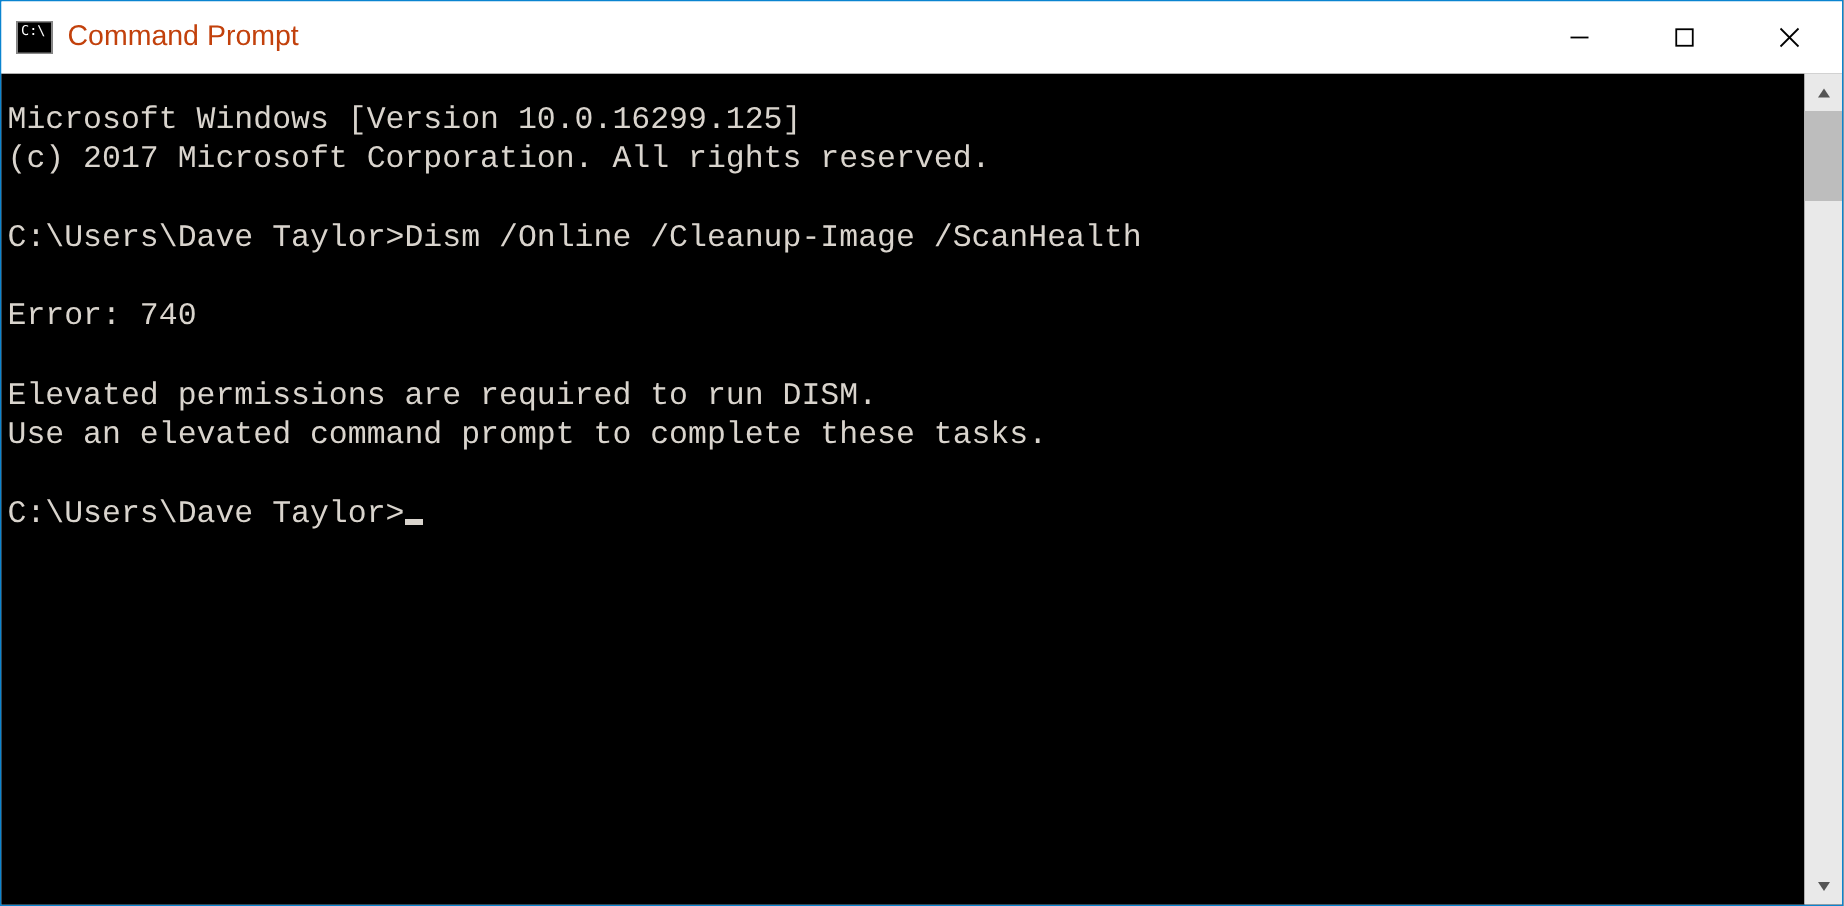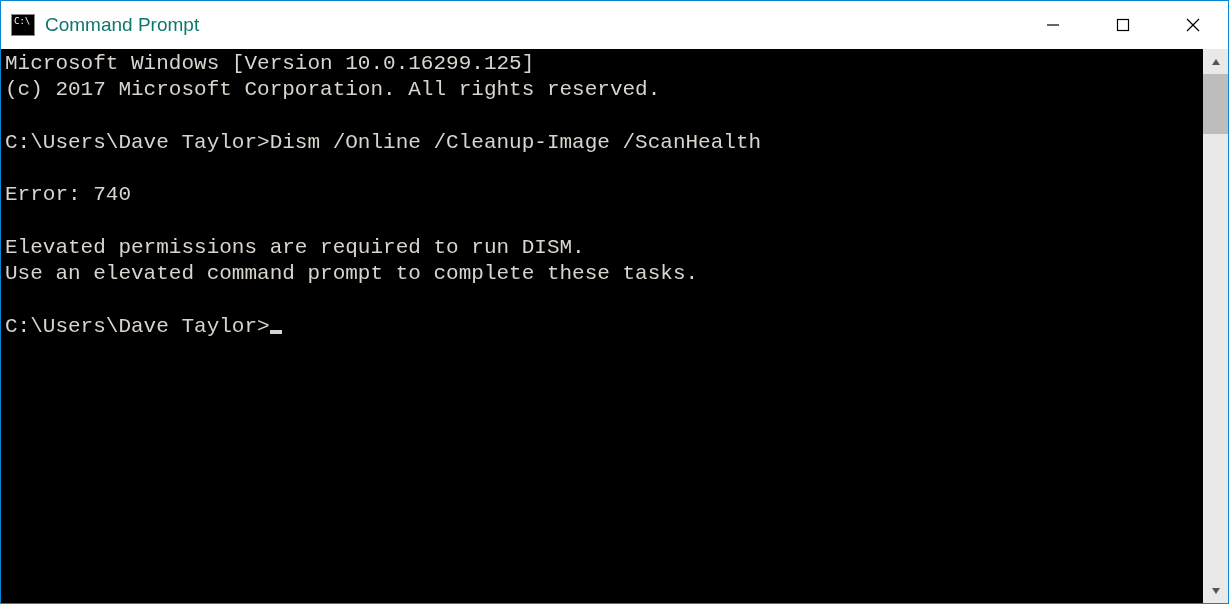--- a/index.html
+++ b/index.html
@@ -44,21 +44,21 @@
     }
     .app-icon::before {
       content: "C:\\";
       color: #fff;
       font-size: 9px;
       font-family: "Consolas", monospace;
       line-height: 1;
     }
     .title-text {
       font-size: 19px;
-      color: #0f766e;
+      color: #c2410c;
       font-weight: 400;
     }
     .window-controls {
       position: absolute;
       right: 0;
       top: 0;
       height: 48px;
       display: flex;
     }
     .win-btn {
@@ -85,21 +85,21 @@
       background: #000;
       overflow: hidden;
     }
     .terminal {
       flex: 1;
       background: #000;
       color: #d9d4cd;
       font-family: "Consolas", "Courier New", monospace;
       font-size: 21px;
       line-height: 1.25;
-      padding: 2px 4px;
+      padding: 19px 4px;
       white-space: pre;
       overflow: hidden;
     }
     .terminal .line {
       display: block;
     }
     .cursor {
       display: inline-block;
       width: 12px;
       height: 4px;

